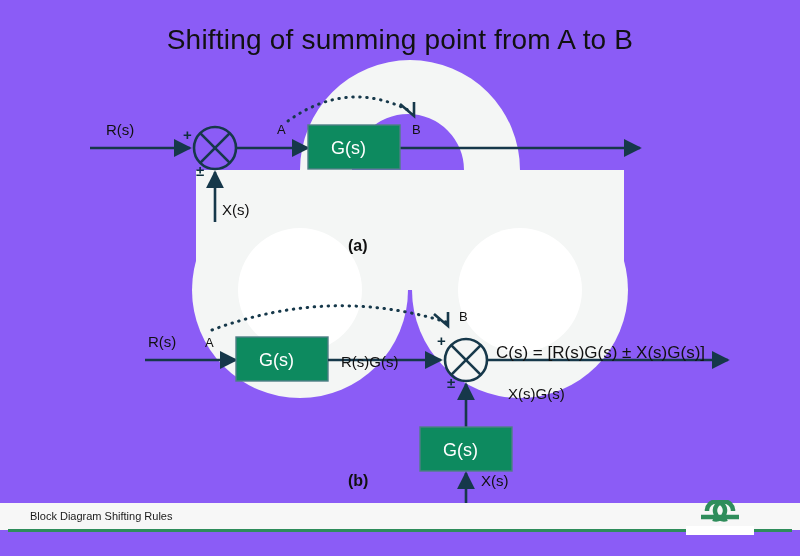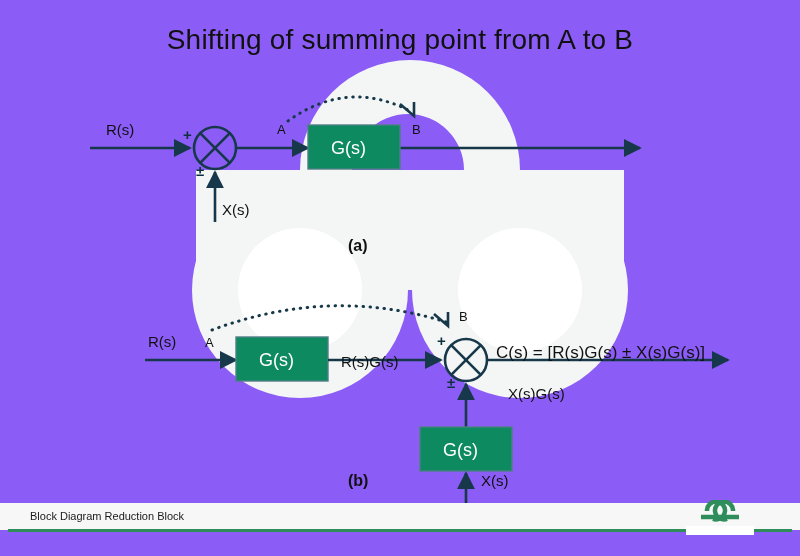--- a/index.html
+++ b/index.html
@@ -206,21 +206,21 @@
   <div class="lbl lbl-sign" style="left:447px; top:375px;">±</div>
   <div class="lbl lbl-small" style="left:459px; top:310px;">B</div>
   <div class="lbl lbl-eq" style="left:496px; top:332px;margin-top:12px;">C(s) = [R(s)G(s) ± X(s)G(s)]</div>
   <div class="lbl lbl-bold" style="left:508px; top:386px;">X(s)G(s)</div>
   <div class="block-text" style="left:443px; top:440px;">G(s)</div>
   <div class="lbl lbl-bold" style="left:481px; top:473px;">X(s)</div>
   <div class="lbl lbl-sub" style="left:348px; top:473px;">(b)</div>
 
   <div class="footer-band"></div>
   <div class="footer-rule"></div>
-  <div class="footer-text">Block Diagram Reduction Block</div>
+  <div class="footer-text">Block Diagram Shifting Rules</div>
   <div class="logo-gap"></div>
   <svg class="gfg-logo" viewBox="0 0 108 68" xmlns="http://www.w3.org/2000/svg">
     <g fill="none" stroke="#2f8d5b" stroke-width="9">
       <path d="M40 38 a18 18 0 1 0 -12 -16"></path>
       <path d="M68 38 a18 18 0 1 1 12 -16"></path>
       <line x1="16" y1="34" x2="92" y2="34"></line>
     </g>
   </svg>
 
 </div>

